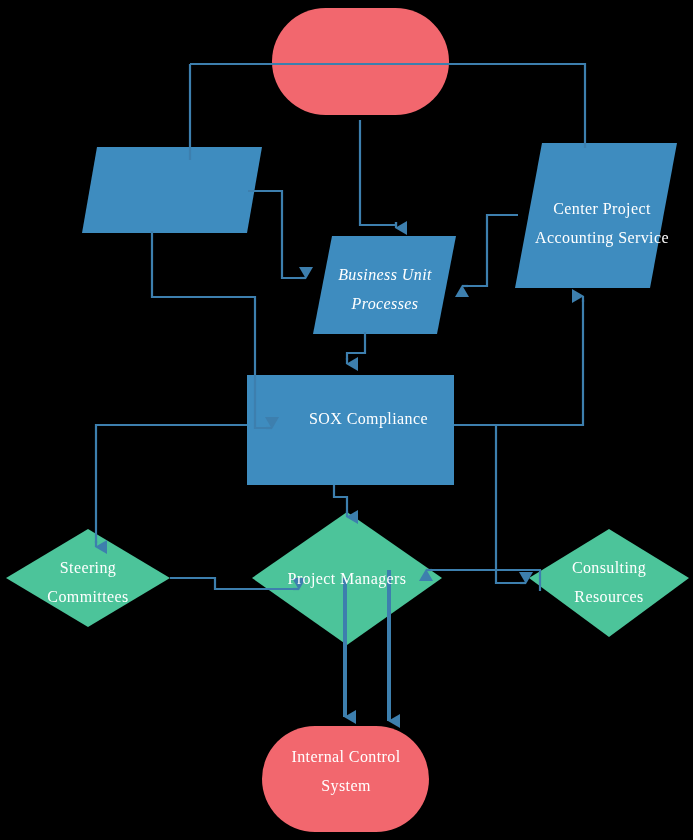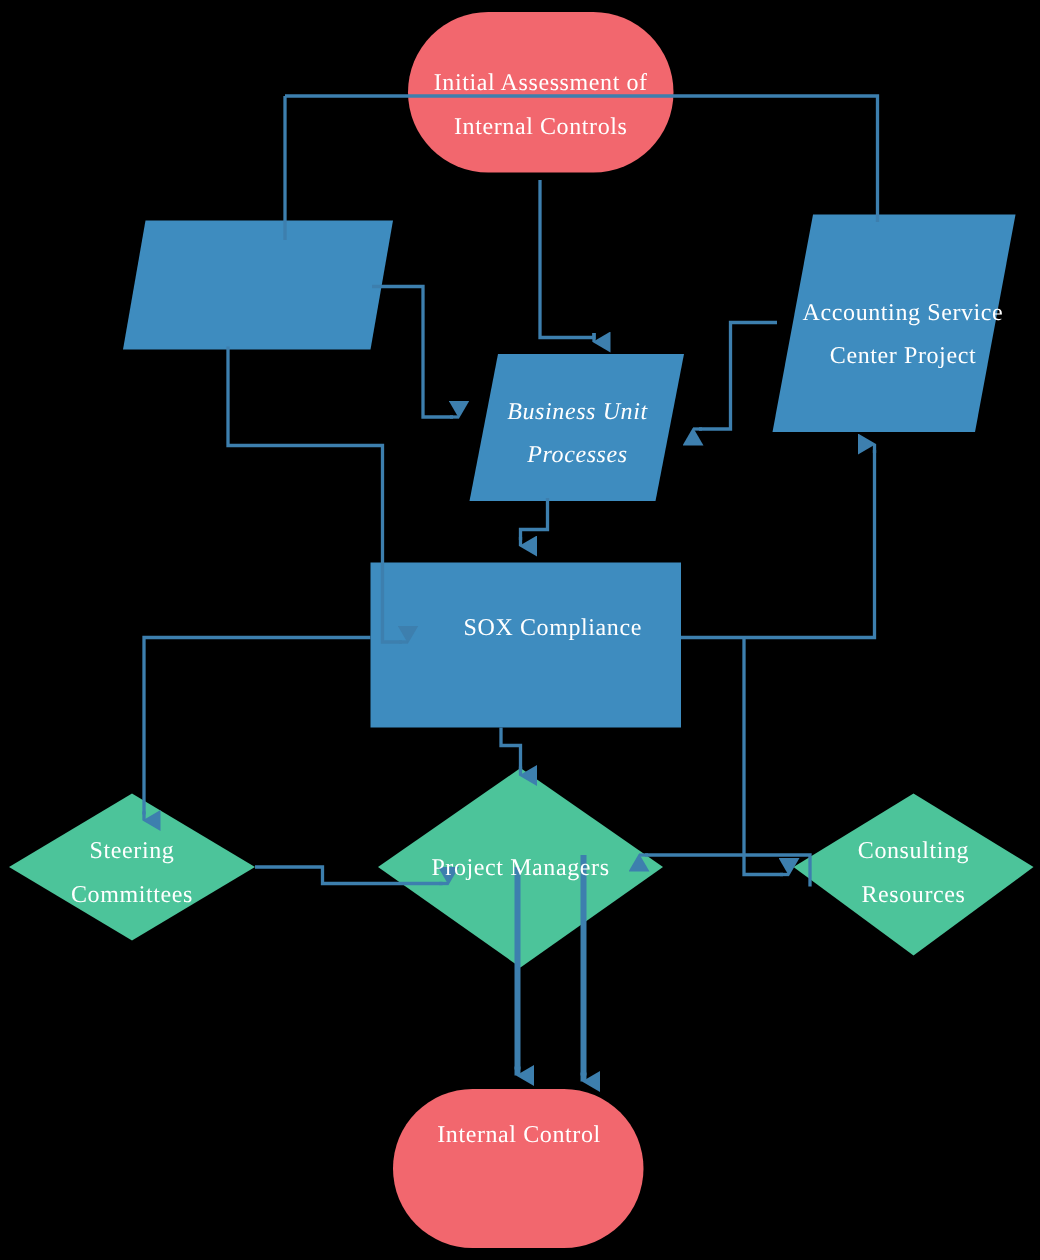--- a/index.html
+++ b/index.html
@@ -107,29 +107,25 @@
 
       <path d="M 345 578 L 345 713" stroke-width="4"></path>
       <path d="M 345 711 L 345 717" stroke-width="4" marker-end="url(#arrow-down)"></path>
 
       <path d="M 389 570 L 389 717" stroke-width="4"></path>
       <path d="M 389 715 L 389 721" stroke-width="4" marker-end="url(#arrow-down)"></path>
 
     </g>
   </svg>
 
-  <div class="node-label" style="left:252px; top:41px; width:217px;">
-    <span class="lbl-line">Initial  Assessment   of</span>
-    <span class="lbl-line">Internal  Controls</span>
-  </div>
 
 
   <div class="node-label" style="left:511px; top:194px; width:182px;">
+    <span class="lbl-line">Center  Project</span>
     <span class="lbl-line">Accounting  Service</span>
-    <span class="lbl-line">Center  Project</span>
   </div>
 
   <div class="node-label" style="left:294px; top:260px; width:182px;font-style:italic;">
     <span class="lbl-line">Business  Unit</span>
     <span class="lbl-line">Processes</span>
   </div>
 
   <div class="node-label" style="left:247px; top:404px; width:243px;">
     <span class="lbl-line">SOX Compliance</span>
   </div>
@@ -143,15 +139,16 @@
     <span class="lbl-line">Project  Managers</span>
   </div>
 
   <div class="node-label" style="left:519px; top:553px; width:180px;">
     <span class="lbl-line">Consulting</span>
     <span class="lbl-line">Resources</span>
   </div>
 
   <div class="node-label" style="left:255px; top:742px; width:182px;">
     <span class="lbl-line">Internal  Control</span>
+    <span class="lbl-line">System</span>
   </div>
 
 </div>
 
 </body></html>

